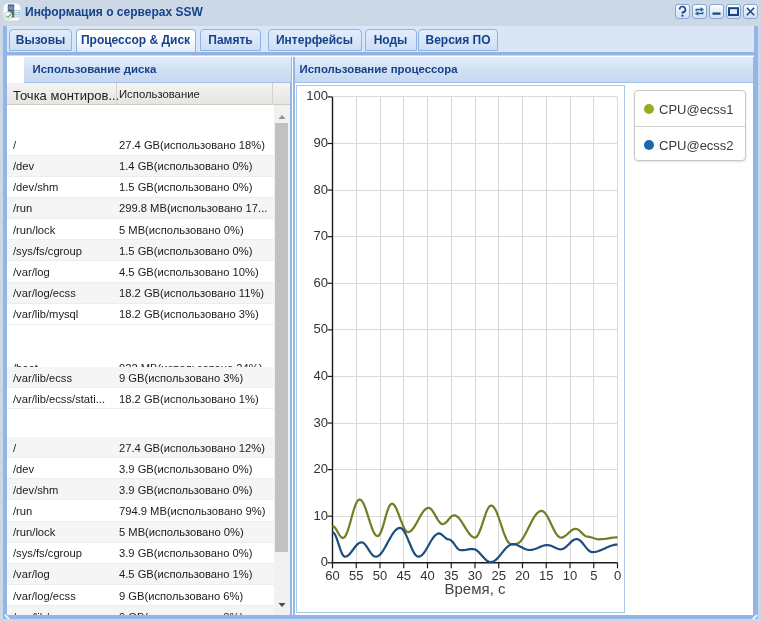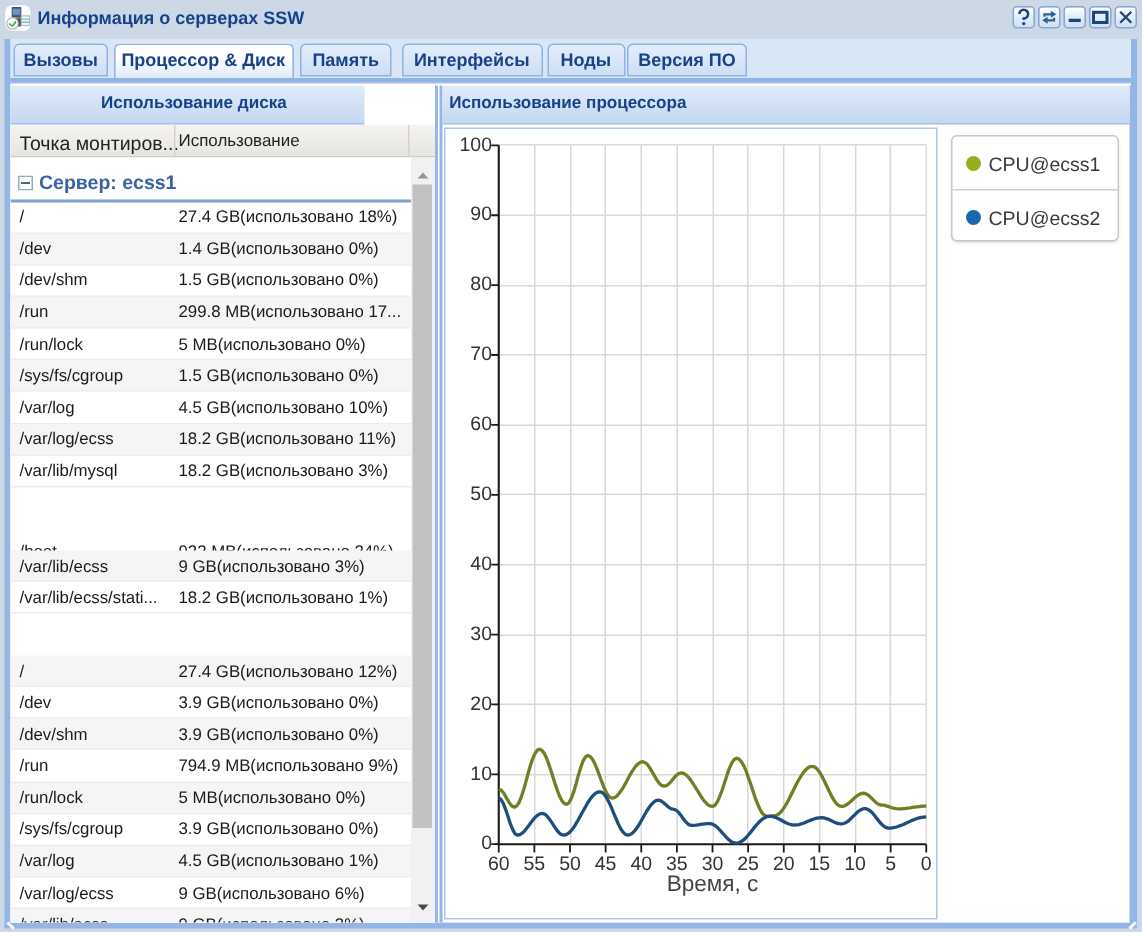--- a/index.html
+++ b/index.html
@@ -115,36 +115,29 @@
 <div id="tabband"></div>
 <div id="tabbody"></div>
 
 <div class="tab" style="left:9px; width:63px;">Вызовы</div>
 <div class="tab active" style="left:75.5px; width:120px;">Процессор &amp; Диск</div>
 <div class="tab" style="left:200px; width:61px;">Память</div>
 <div class="tab" style="left:267.5px; width:94px;">Интерфейсы</div>
 <div class="tab" style="left:364.5px; width:52px;">Ноды</div>
 <div class="tab" style="left:418px; width:80px;">Версия ПО</div>
 
-<div class="panel-hd" style="left:7px; width:236px; padding-left:8.5px;text-align:center;">Использование диска</div>
+<div class="panel-hd" style="left:24px; width:267px; padding-left:8.5px;">Использование диска</div>
 <div id="lpanel-border"></div>
 <div id="grid">
   <div class="ghead">
     <div class="c1">Точка монтиров...</div>
     <div class="c2">Использование</div>
     <div class="sep" style="left:109px;"></div>
     <div class="sep" style="left:265px;"></div>
   </div>
-  <div class="grp" style="top:21.5px; height:30px;">
-      <svg width="10" height="10" viewBox="0 0 10 10">
-        <rect x="0.5" y="0.5" width="9" height="9" fill="#fff" stroke="#95a9c4" stroke-width="1"></rect>
-        <line x1="2" y1="5" x2="8" y2="5" stroke="#4b637e" stroke-width="1.2"></line>
-      </svg>
-      <div class="txt">Сервер: ecss1</div>
-    </div>
   <div class="row" style="top:51.50px;">
       <div class="c1">/</div>
       <div class="c2">27.4 GB(использовано 18%)</div>
     </div>
   <div class="row alt" style="top:72.65px;">
       <div class="c1">/dev</div>
       <div class="c2">1.4 GB(использовано 0%)</div>
     </div>
   <div class="row" style="top:93.80px;">
       <div class="c1">/dev/shm</div>

